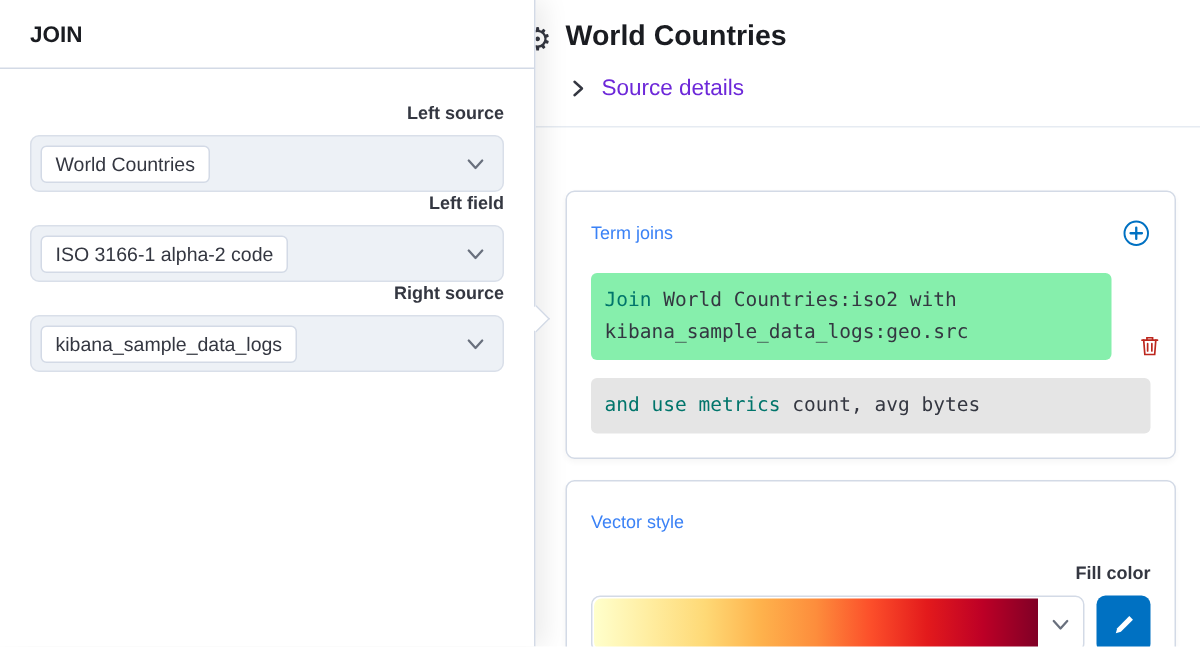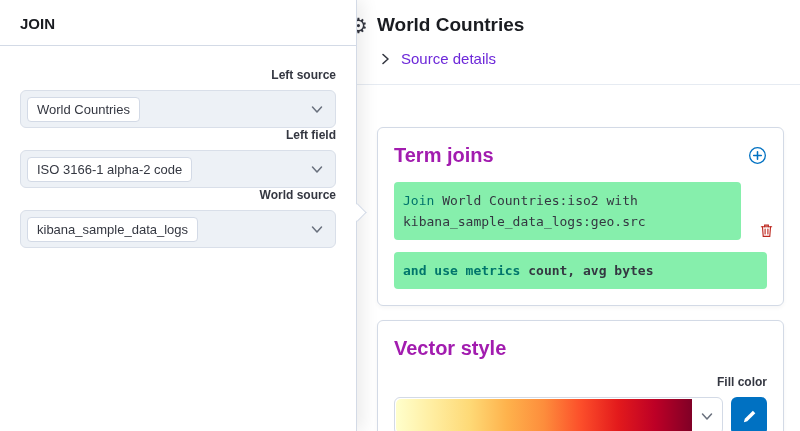--- a/index.html
+++ b/index.html
@@ -55,23 +55,23 @@
     padding: 16px;
     position: relative;
   }
   .card + .card { margin-top: 14px; }
   .card-header {
     display: flex;
     align-items: center;
     justify-content: space-between;
   }
   .card-title {
-    font-size: 20px;
-    font-weight: 700;
-    color: #a21caf;
+    font-size: 12px;
+    font-weight: 400;
+    color: #3b82f6;
     line-height: 22px;
   }
   .icon-btn {
     background: transparent;
     border: none;
     padding: 0;
     cursor: pointer;
     display: inline-flex;
     align-items: center;
     justify-content: center;
@@ -81,21 +81,21 @@
   .expr-block {
     font-family: "DejaVu Sans Mono", monospace;
     font-size: 13px;
     line-height: 21px;
     padding: 8px 9px;
     border-radius: 4px;
     color: #343741;
     cursor: pointer;
   }
   .expr-primary { background: #86efac; width: calc(100% - 26px); }
-  .expr-secondary { background: #86efac; margin-top: 12px; font-weight: bold; }
+  .expr-secondary { background: #e5e5e5; margin-top: 12px; }
   .kw { color: #00756b; }
   .trash-btn {
     position: absolute;
     right: 9px; top: 94px;
   }
 
   .field-label {
     display: block;
     font-size: 12px;
     font-weight: 700;
@@ -292,21 +292,21 @@
         <span class="pill">ISO 3166-1 alpha-2 code</span>
         <span style="display:inline-flex;">
           <svg width="16" height="16" viewBox="0 0 16 16">
               <path d="M3.5 6l4.5 5 4.5-5" fill="none" stroke="#69707d" stroke-width="1.5" stroke-linecap="round" stroke-linejoin="round"></path>
             </svg>
         </span>
       </div>
     </div>
 
     <div class="form-group">
-      <label class="field-label">World source</label>
+      <label class="field-label">Right source</label>
       <div class="combo">
         <span class="pill">kibana_sample_data_logs</span>
         <span style="display:inline-flex;">
           <svg width="16" height="16" viewBox="0 0 16 16">
               <path d="M3.5 6l4.5 5 4.5-5" fill="none" stroke="#69707d" stroke-width="1.5" stroke-linecap="round" stroke-linejoin="round"></path>
             </svg>
         </span>
       </div>
     </div>
 

